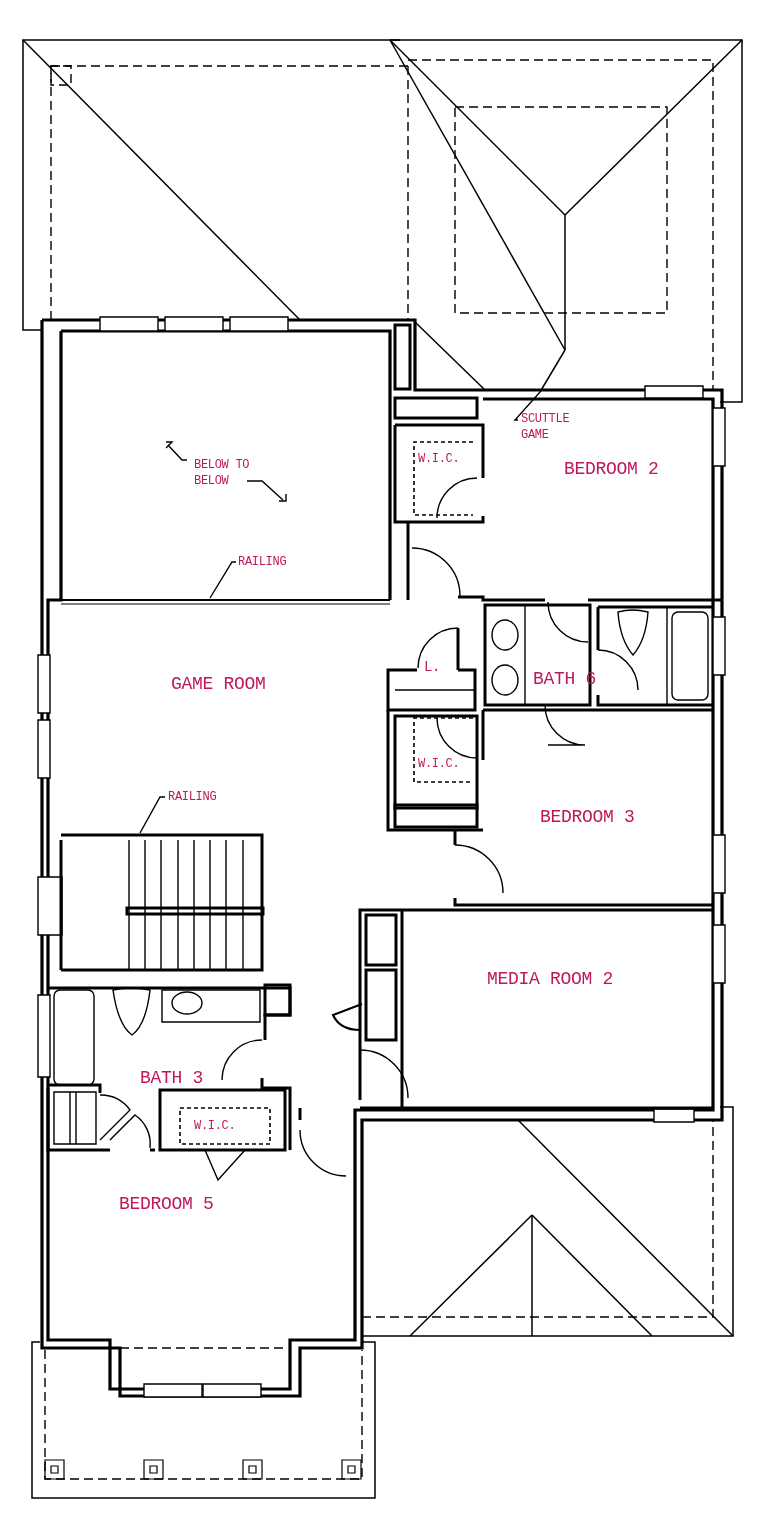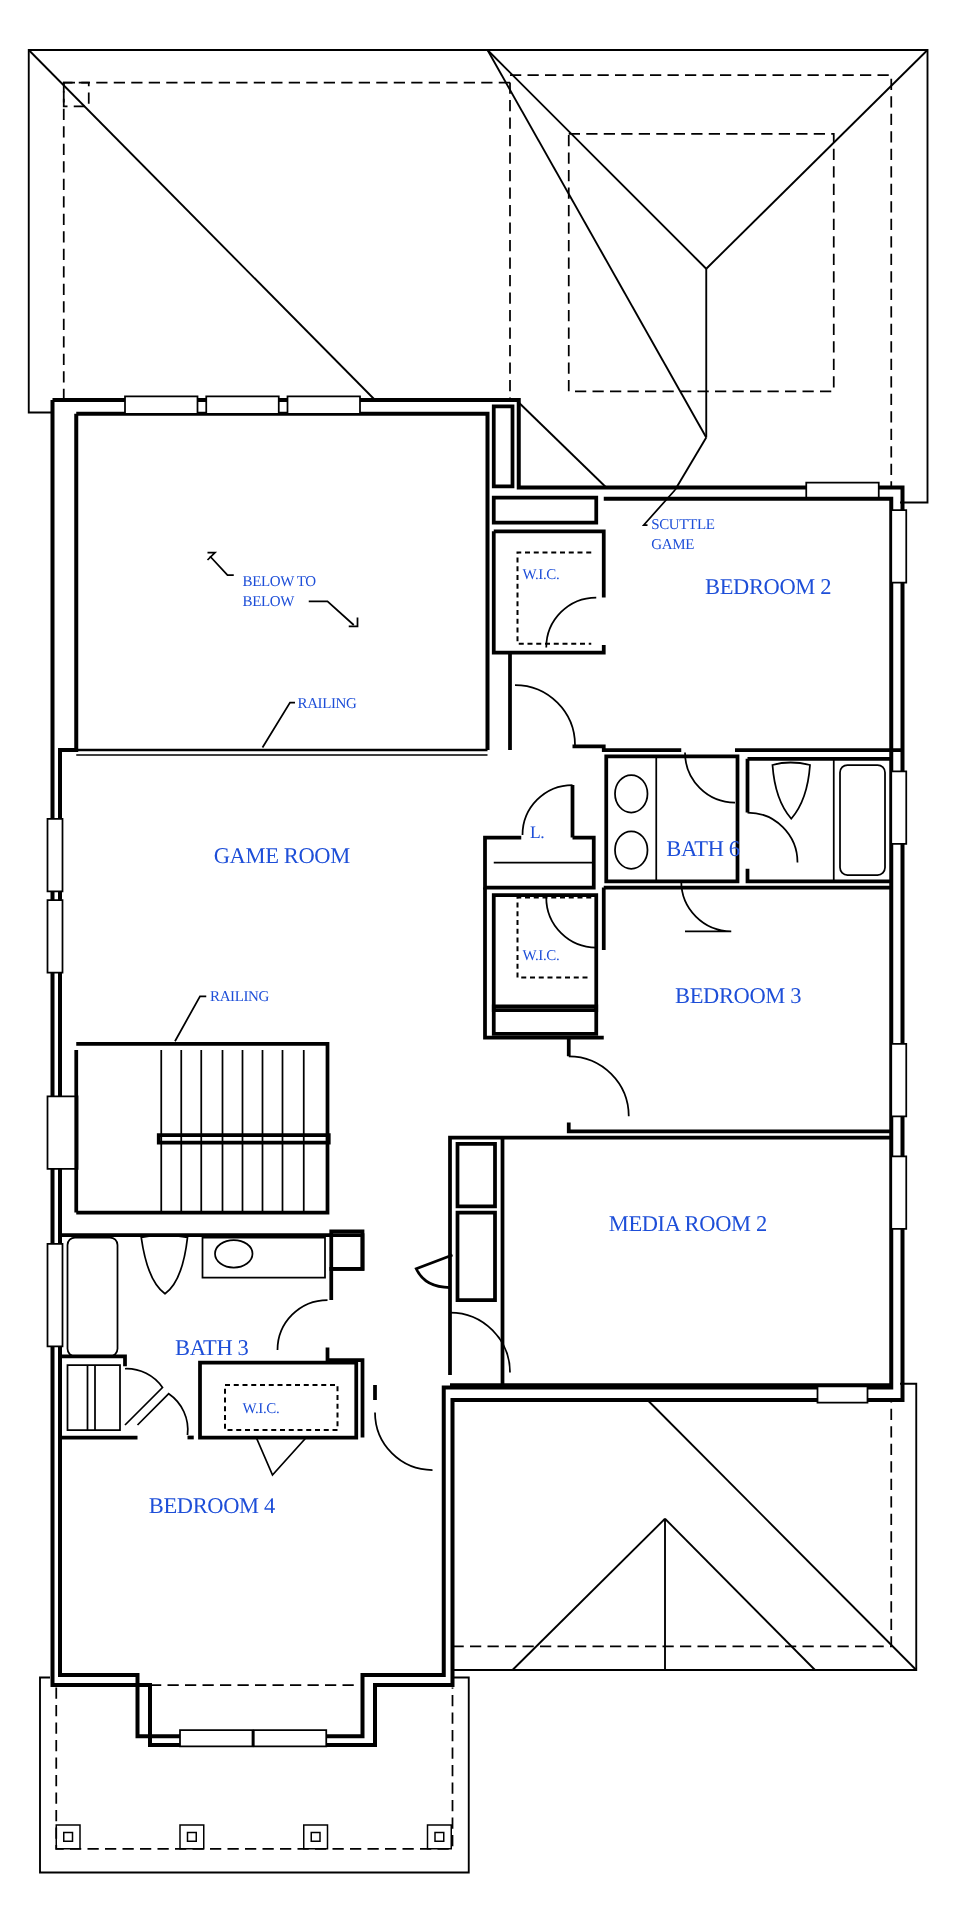--- a/index.html
+++ b/index.html
@@ -1,18 +1,18 @@
 <!DOCTYPE html>
 <html><head>
 <meta charset="utf-8">
 <style>
   html, body { margin: 0; padding: 0; background: #ffffff; }
   body { width: 772px; height: 1536px; overflow: hidden; position: relative; }
   #plan { position: absolute; left: 0; top: 0; width: 772px; height: 1536px; }
-  .lbl { position: absolute; font-family: Liberation Serif, serif; color: #1d4ed8; white-space: nowrap; line-height: 1; letter-spacing: -0.3px; }
+  .lbl { position: absolute; font-family: Liberation Mono, monospace; color: #be185d; white-space: nowrap; line-height: 1; letter-spacing: -0.3px; }
   .room { font-size: 18px; }
   .note { font-size: 12px; }
   .wic  { font-size: 12px; }
   svg line, svg path, svg rect, svg polyline, svg polygon { vector-effect: non-scaling-stroke; }
 </style>
 </head>
 <body>
 
 <svg id="plan" viewBox="0 0 772 1536" xmlns="http://www.w3.org/2000/svg">
   <g fill="none" stroke="#000" stroke-width="1.5">
@@ -202,18 +202,18 @@
 <div class="lbl note" style="left:168px;top:791px;">RAILING</div>
 
 <div class="lbl note" style="left:521px;top:413px;">SCUTTLE</div>
 <div class="lbl note" style="left:521px;top:429px;">GAME</div>
 <div class="lbl room" style="left:564px;top:460px;">BEDROOM 2</div>
 <div class="lbl wic" style="left:418px;top:453px;">W.I.C.</div>
 
 <div class="lbl room" style="left:533px;top:670px;">BATH 6</div>
 <div class="lbl note" style="left:424px;top:660px;font-size:14px;">L.</div>
 <div class="lbl wic" style="left:418px;top:758px;">W.I.C.</div>
-<div class="lbl room" style="left:540px;top:787px;">BEDROOM 3</div>
+<div class="lbl room" style="left:540px;top:808px;">BEDROOM 3</div>
 <div class="lbl room" style="left:487px;top:970px;text-align:center;">MEDIA ROOM 2</div>
 
 <div class="lbl room" style="left:140px;top:1049px;margin-top:20px;">BATH 3</div>
 <div class="lbl wic" style="left:194px;top:1120px;">W.I.C.</div>
-<div class="lbl room" style="left:119px;top:1195px;">BEDROOM 4</div>
+<div class="lbl room" style="left:119px;top:1195px;">BEDROOM 5</div>
 
 </body></html>

